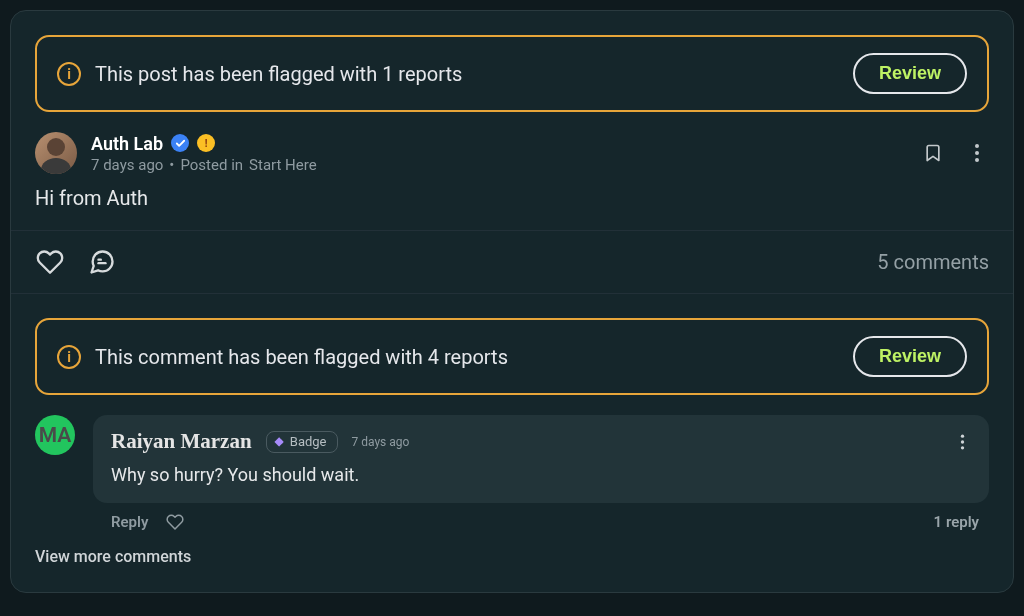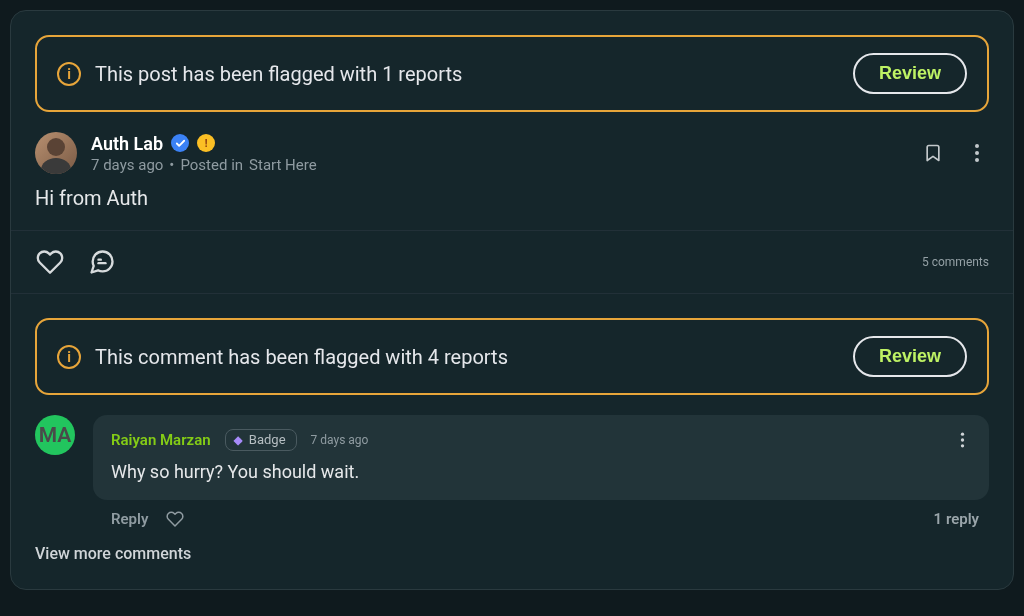--- a/index.html
+++ b/index.html
@@ -139,21 +139,21 @@
   }
   .action-icon {
     width: 30px; height: 30px;
     display:flex; align-items:center; justify-content:center;
     color: #d7dbdd;
     cursor: pointer;
   }
   .comments-count {
     margin-left: auto;
     color: #94a0a5;
-    font-size: 12px;
+    font-size: 20px;
   }
   .comments-section { padding: 0 0 20px 0; }
   .comments-section .flag-bar { margin-top: 24px; }
   .comment-row {
     display: flex;
     gap: 18px;
     padding: 20px 24px 0 24px;
   }
   .comment-avatar {
     width: 40px; height: 40px;
@@ -169,23 +169,24 @@
     flex: 1;
     background: #223439;
     border-radius: 14px;
     padding: 14px 18px 18px 18px;
     position: relative;
   }
   .comment-head {
     display: flex; align-items: center; gap: 14px;
   }
   .comment-author {
-    color: #84cc16;
-    font-size: 15px;
+    color: #e5e5e5;
+    font-size: 21px;
     font-weight: 600;
+    font-family: Liberation Serif, serif;
   }
   .badge-pill {
     display: inline-flex; align-items: center; gap: 6px;
     border: 1px solid #4a5a60;
     border-radius: 8px;
     padding: 2px 10px 3px 8px;
     font-size: 13px;
     color: #b6bec2;
   }
   .badge-dot {

